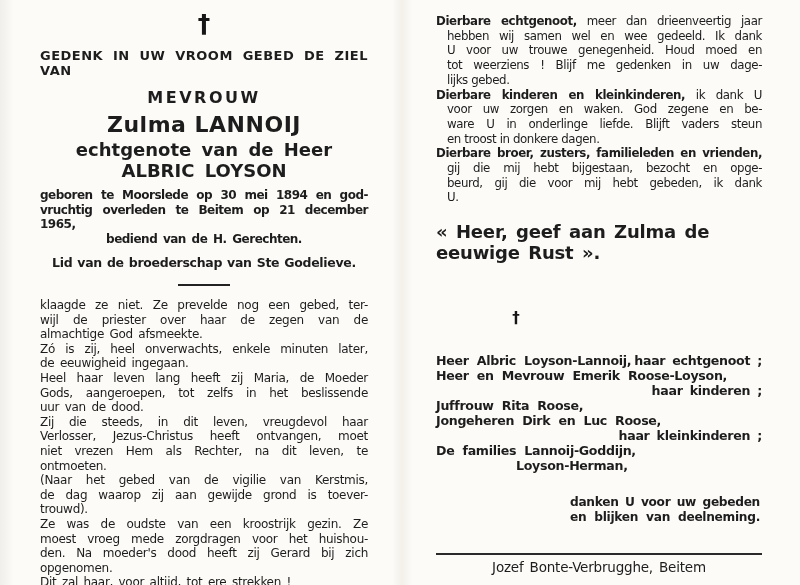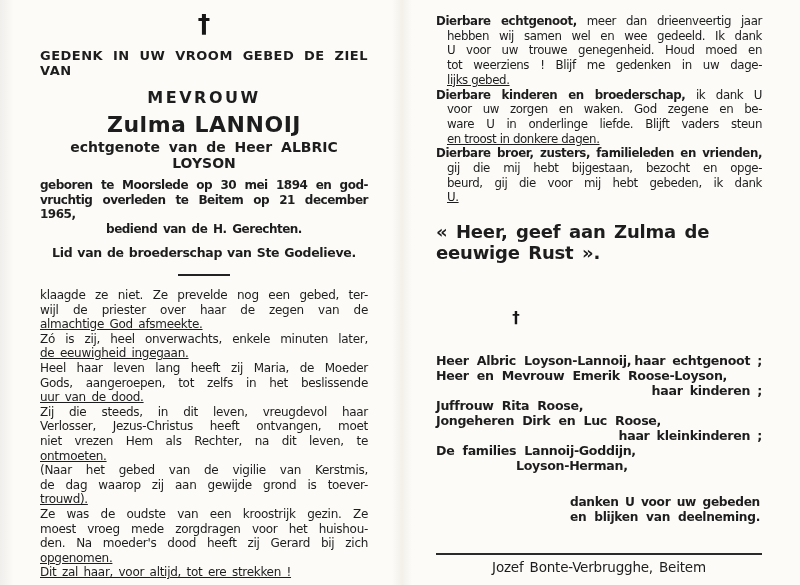--- a/index.html
+++ b/index.html
@@ -28,30 +28,30 @@
   .cross{font-weight:700;color:#161616;}
   .cross.lg{font-size:25px;text-align:center;height:34px;line-height:32px;margin-bottom:2px;}
   .cross.sm{font-size:15px;margin-top:46px;margin-left:70px;width:20px;text-align:center;}
 
   .gedenk{
     margin-top:6px;font-size:13px;font-weight:700;letter-spacing:0.5px;
     text-align:justify;text-align-last:justify;
   }
   .mevrouw{margin-top:10px;font-size:16px;font-weight:700;letter-spacing:2.5px;text-align:center;}
   .name{margin-top:6px;font-size:22px;line-height:24px;font-weight:700;text-align:center;letter-spacing:0.5px;}
-  .spouse{margin-top:2px;font-size:14px;font-weight:700;text-align:center;word-spacing:4px;}
+  .spouse{margin-top:2px;font-size:18px;font-weight:700;text-align:center;word-spacing:4px;}
 
   .intro{margin-top:7px;font-size:12px;font-weight:700;line-height:14.5px;letter-spacing:-0.5px;word-spacing:2px;}
   .membership{margin-top:9px;font-size:12.5px;font-weight:700;padding:0 12px;letter-spacing:-0.3px;}
   .rule{width:52px;height:2px;background:#222;margin:14px auto 0;}
 
   .body-text{margin-top:12px;font-size:12px;line-height:14.6px;letter-spacing:-0.3px;word-spacing:2px;}
 
   .ln.just{text-align:justify;text-align-last:justify;}
-  .ln.left{text-align:left;text-decoration:underline;}
+  .ln.left{text-align:left;}
   .ln.center{text-align:center;text-align-last:center;}
 
   .rp-paras{font-size:11.8px;line-height:14.7px;letter-spacing:-0.4px;}
   .rp-paras .ln.cont{padding-left:11px;}
   .rp-paras b{letter-spacing:-0.4px;}
 
   .quote{margin-top:16px;font-size:18px;font-weight:700;word-spacing:2.5px;letter-spacing:-0.2px;}
 
   .mourners{margin-top:26px;font-size:12.6px;font-weight:700;letter-spacing:-0.3px;}
   .mrow{display:flex;justify-content:flex-start;height:15px;line-height:15px;}
@@ -106,21 +106,21 @@
       </div>
   </section>
 
   <section class="page right">
     <div class="rp-paras" id="right-paras">
         <div class="ln just"><b>Dierbare echtgenoot,</b> meer dan drieenveertig jaar</div>
         <div class="ln just cont">hebben wij samen wel en wee gedeeld. Ik dank</div>
         <div class="ln just cont">U voor uw trouwe genegenheid. Houd moed en</div>
         <div class="ln just cont">tot weerziens ! Blijf me gedenken in uw dage-</div>
         <div class="ln left cont">lijks gebed.</div>
-        <div class="ln just"><b>Dierbare kinderen en broederschap,</b> ik dank U</div>
+        <div class="ln just"><b>Dierbare kinderen en kleinkinderen,</b> ik dank U</div>
         <div class="ln just cont">voor uw zorgen en waken. God zegene en be-</div>
         <div class="ln just cont">ware U in onderlinge liefde. Blijft vaders steun</div>
         <div class="ln left cont">en troost in donkere dagen.</div>
         <div class="ln just"><b>Dierbare broer, zusters, familieleden en vrienden,</b></div>
         <div class="ln just cont">gij die mij hebt bijgestaan, bezocht en opge-</div>
         <div class="ln just cont">beurd, gij die voor mij hebt gebeden, ik dank</div>
         <div class="ln left cont">U.</div>
       </div>
     <div class="quote">« Heer, geef aan Zulma de eeuwige Rust ».</div>
     <div class="cross sm">†</div>

